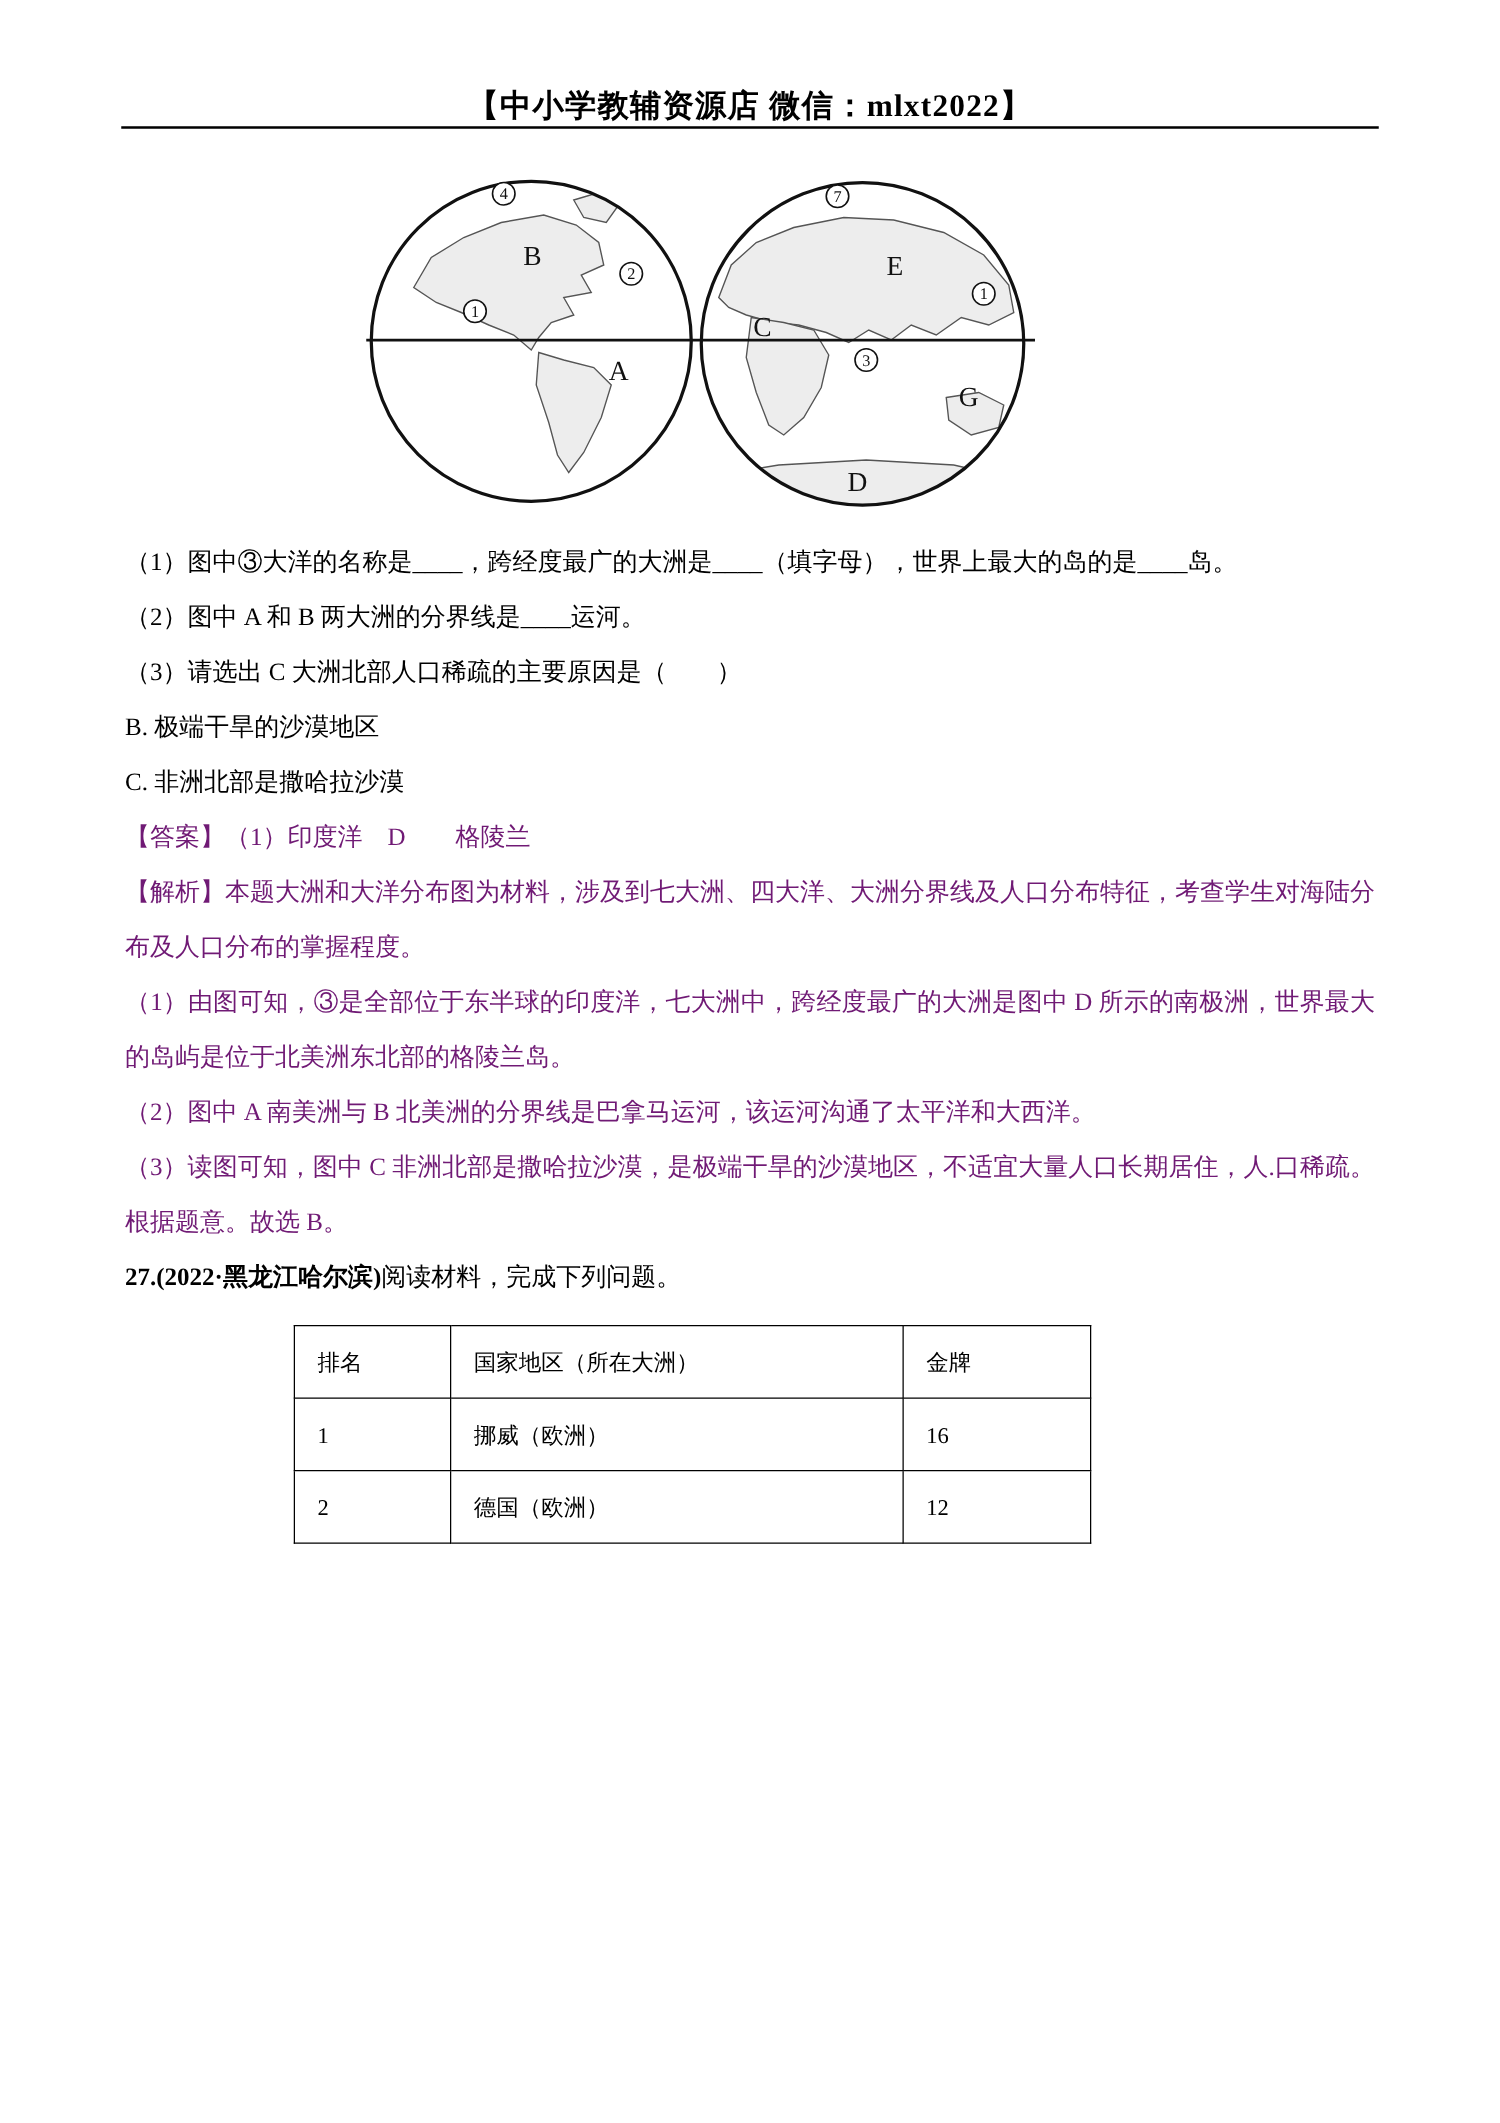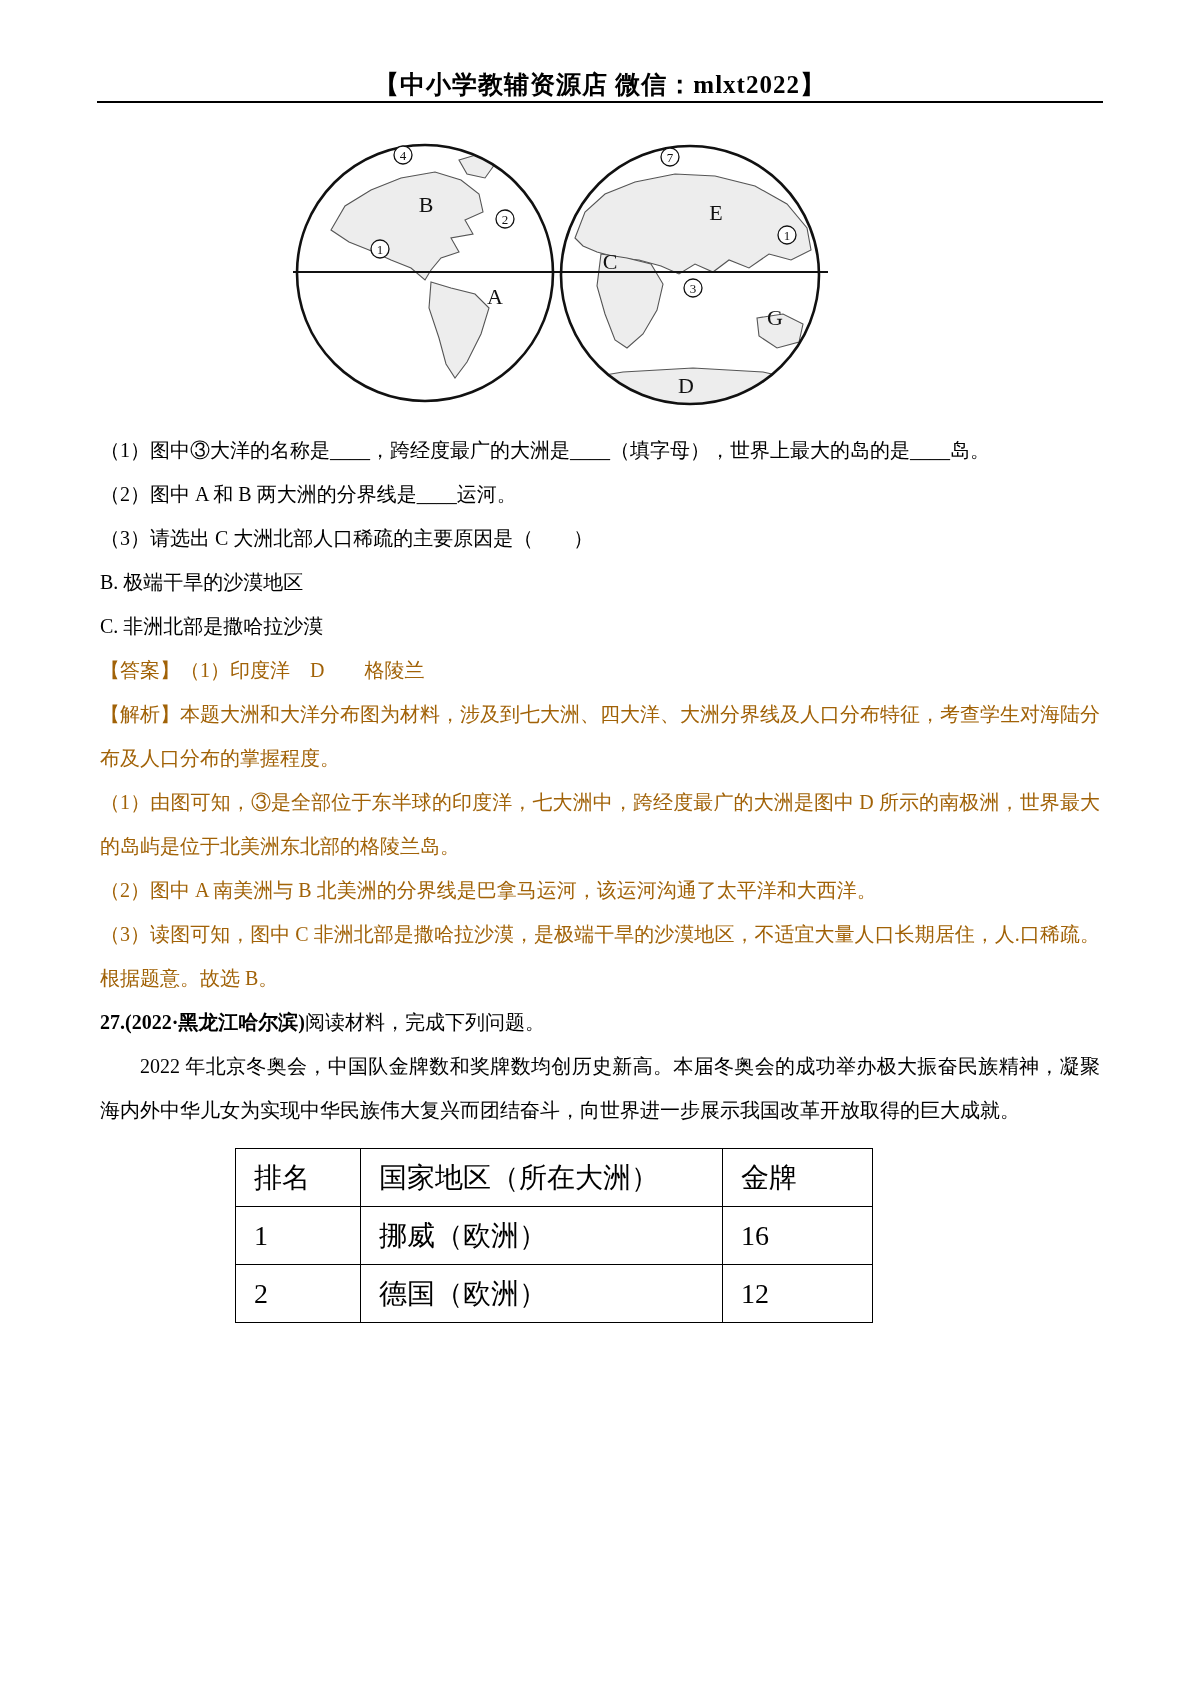--- a/index.html
+++ b/index.html
@@ -28,31 +28,31 @@
   .map-wrap { position:relative; width:560px; height:272px; margin:0 0 14px 183px; }
   .map-wrap svg { display:block; }
   .hemi { fill:none; stroke:#111; stroke-width:2.6; }
   .land { fill:#ededed; stroke:#555; stroke-width:1.1; }
   .equator { stroke:#111; stroke-width:2.2; }
   .map-letter { font-family:"Liberation Serif","DejaVu Serif",serif; font-size:22px; fill:#111; text-anchor:middle; }
   .map-num-circle { fill:#fff; stroke:#111; stroke-width:1.3; }
   .map-num { font-family:"Liberation Serif","DejaVu Serif",serif; font-size:13px; fill:#111; text-anchor:middle; }
 
   .para { text-align:justify; }
-  .red { color:#a16207; }
+  .red { color:#701a75; }
   .options-row { display:flex; }
   .options-row .opt-left { width:430px; flex:0 0 430px; }
 
   .q27 .num { font-weight:bold;margin-top:41px; }
   .intro { text-indent:2em; text-align:justify; }
 
   table.medal {
     border-collapse:collapse;
     margin:16px 0 16px 135px;
-    font-size:28px;
+    font-size:18px;
     table-layout:fixed;
   }
   table.medal td {
     border:1.5px solid #000;
     height:58px;
     padding:0 8px 0 18px;
     vertical-align:middle;
     line-height:24px;
   }
   .col-rank { width:125px; }
@@ -145,21 +145,20 @@
 
     <div class="para red">【答案】（1）印度洋　D　　格陵兰</div>
     <div class="para red">【解析】本题大洲和大洋分布图为材料，涉及到七大洲、四大洋、大洲分界线及人口分布特征，考查学生对海陆分布及人口分布的掌握程度。</div>
     <div class="para red">（1）由图可知，③是全部位于东半球的印度洋，七大洲中，跨经度最广的大洲是图中 D 所示的南极洲，世界最大的岛屿是位于北美洲东北部的格陵兰岛。</div>
     <div class="para red">（2）图中 A 南美洲与 B 北美洲的分界线是巴拿马运河，该运河沟通了太平洋和大西洋。</div>
     <div class="para red">（3）读图可知，图中 C 非洲北部是撒哈拉沙漠，是极端干旱的沙漠地区，不适宜大量人口长期居住，人.口稀疏。根据题意。故选 B。</div>
 
     <div class="para q27">
       <span class="num">27.(2022·黑龙江哈尔滨)</span><span>阅读材料，完成下列问题。</span>
     </div>
-    <div class="para intro">2022 年北京冬奥会，中国队金牌数和奖牌数均创历史新高。本届冬奥会的成功举办极大振奋民族精神，凝聚海内外中华儿女为实现中华民族伟大复兴而团结奋斗，向世界进一步展示我国改革开放取得的巨大成就。</div>
 
     <table class="medal">
       <colgroup>
           <col class="col-rank">
           <col class="col-country">
           <col class="col-gold">
         </colgroup>
       <tbody>
         <tr>
           <td>排名</td>

